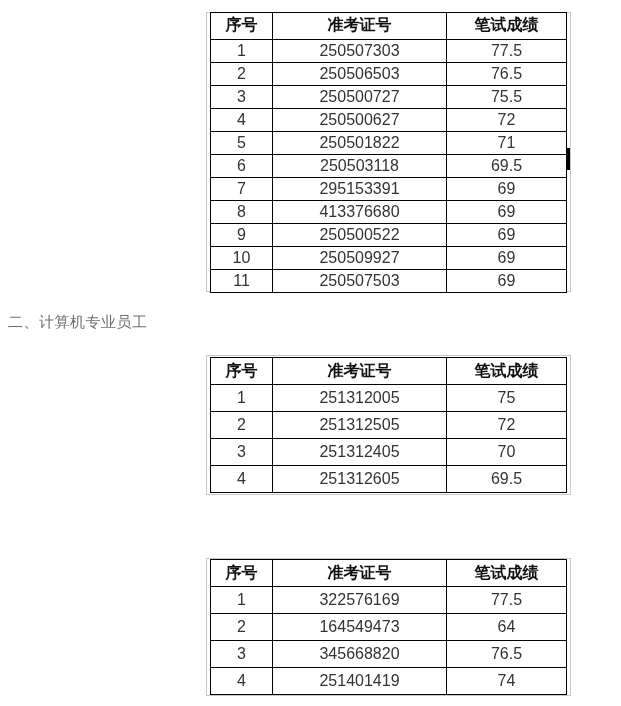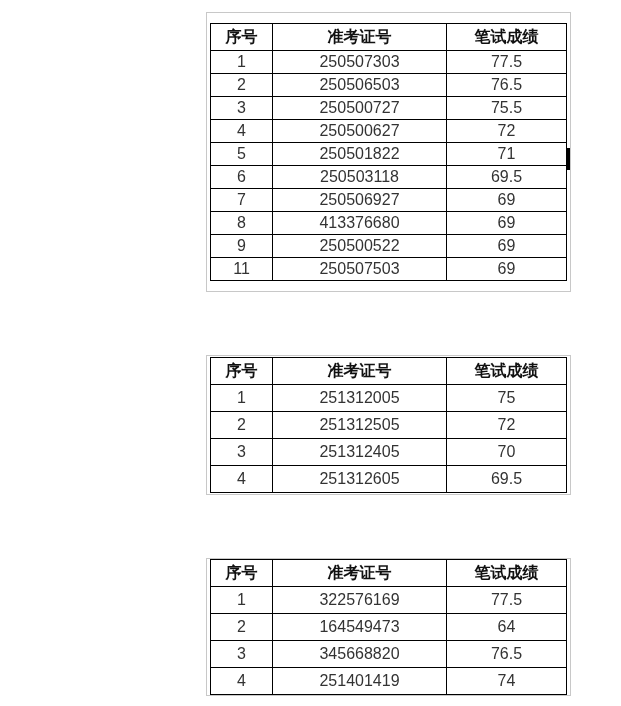--- a/index.html
+++ b/index.html
@@ -118,44 +118,50 @@
             <td>250501822</td>
             <td>71</td>
           </tr>
           <tr>
             <td>6</td>
             <td>250503118</td>
             <td>69.5</td>
           </tr>
           <tr>
             <td>7</td>
-            <td>250506927</td>
+            <td>295153391</td>
             <td>69</td>
           </tr>
           <tr>
             <td>8</td>
             <td>413376680</td>
             <td>69</td>
           </tr>
           <tr>
             <td>9</td>
             <td>250500522</td>
+            <td>69</td>
+          </tr>
+          <tr>
+            <td>10</td>
+            <td>250509927</td>
             <td>69</td>
           </tr>
           <tr>
             <td>11</td>
             <td>250507503</td>
             <td>69</td>
           </tr>
         </tbody>
     </table>
   </div>
 
   <div class="cursor-mark"></div>
 
+  <div class="section-heading" id="heading-2">二、计算机专业员工</div>
 
   <div class="table-frame" id="frame-2">
     <table class="score-table" id="table-2">
       <colgroup>
         <col style="width:62px">
           <col style="width:174px">
           <col style="width:120px">
       </colgroup>
       <thead>
         <tr>

